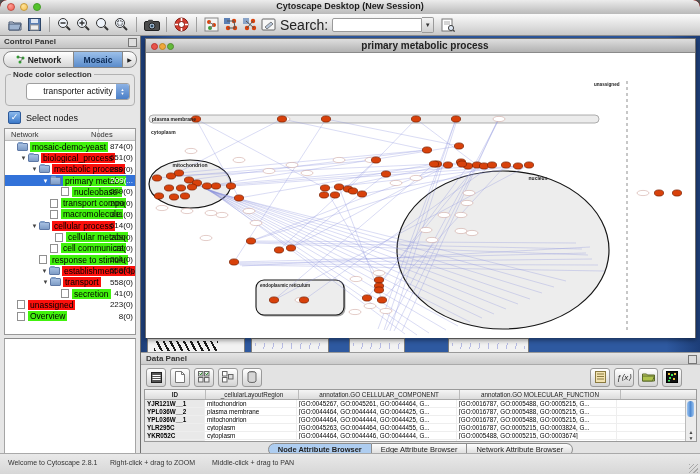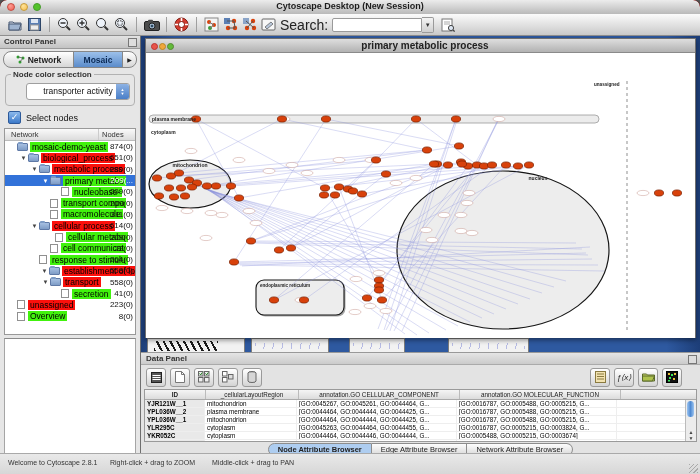--- a/index.html
+++ b/index.html
@@ -46,21 +46,21 @@
     background:linear-gradient(#8db2e4,#4a7fc8);display:flex;flex-direction:column;align-items:center;justify-content:center;
     color:#fff;font-size:4px;line-height:4px;}
   .chk-row{display:flex;align-items:center;margin:5px 8px 4px 8px;gap:5px;}
   .chk{width:11px;height:11px;border-radius:2px;background:linear-gradient(#8cb9ec,#3b79c9);border:1px solid #2d5a9a;
     color:#fff;font-size:9px;line-height:10px;text-align:center;}
   .chk-lbl{font-size:9px;color:#111;}
   .tree-wrap{margin:2px 4px 0 4px;background:#fff;border:1px solid #999;height:205px;overflow:hidden;position:relative;}
   .tree-head{height:11px;background:linear-gradient(#fafafa,#dcdcdc);border-bottom:1px solid #bbb;position:relative;
     font-size:7.5px;color:#333;line-height:11px;}
   .tree-head .c1{position:absolute;left:6px;}
-  .tree-head .c2{position:absolute;left:97px;}
+  .tree-head .c2{position:absolute;left:86px;}
   .tree-head .dv{position:absolute;left:93px;top:0;bottom:0;width:1px;background:#ccc;}
   .tree-row{position:relative;height:11.3px;display:flex;align-items:center;font-size:8.5px;white-space:nowrap;}
   .tree-row.sel{background:#3272d9;}
   .tr-arrow{width:9px;flex:0 0 9px;font-size:6px;color:#444;text-align:center;}
   .tree-row.sel .tr-arrow{color:#fff;}
   .tr-folder{width:11px;height:8px;flex:0 0 11px;background:linear-gradient(#a7c0e2,#7e9cc6);border:1px solid #5f79a6;
     border-radius:1px;margin-right:2px;box-sizing:border-box;position:relative;}
   .tr-folder:before{content:"";position:absolute;left:0;top:-2px;width:5px;height:2px;background:#7e9cc6;border-radius:1px 1px 0 0;}
   .tr-file{width:8px;height:9px;flex:0 0 8px;background:#fff;border:1px solid #909090;margin-right:3px;box-sizing:border-box;}
   .chip{padding:0 2px;color:#000;line-height:10px;}

